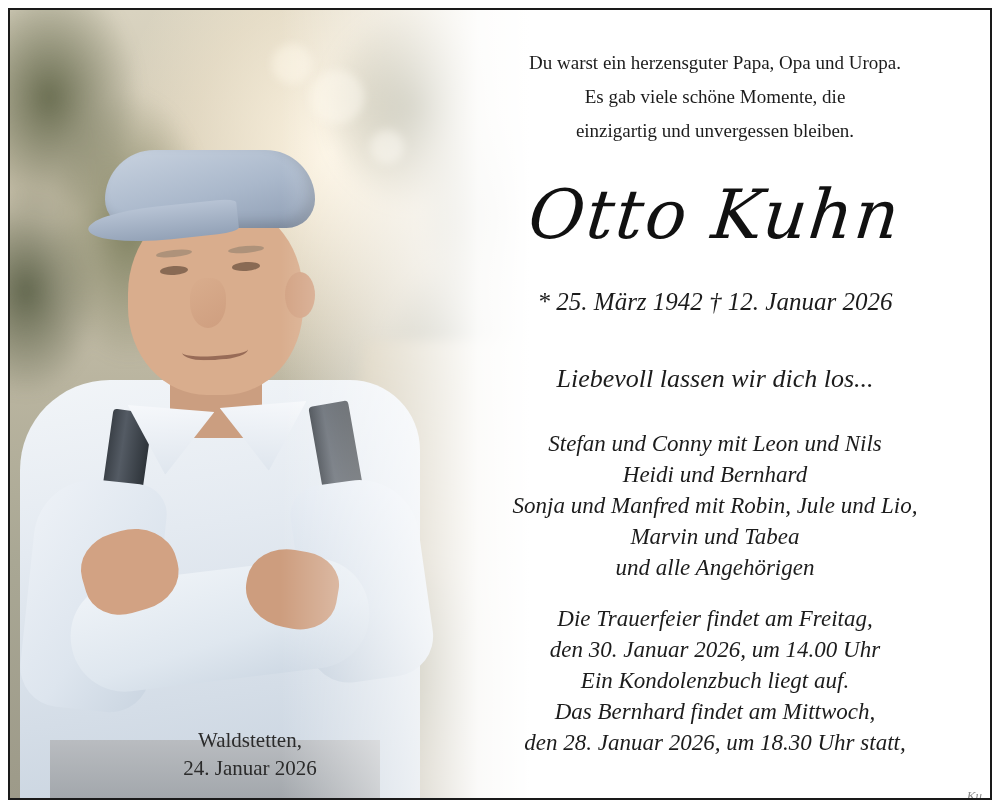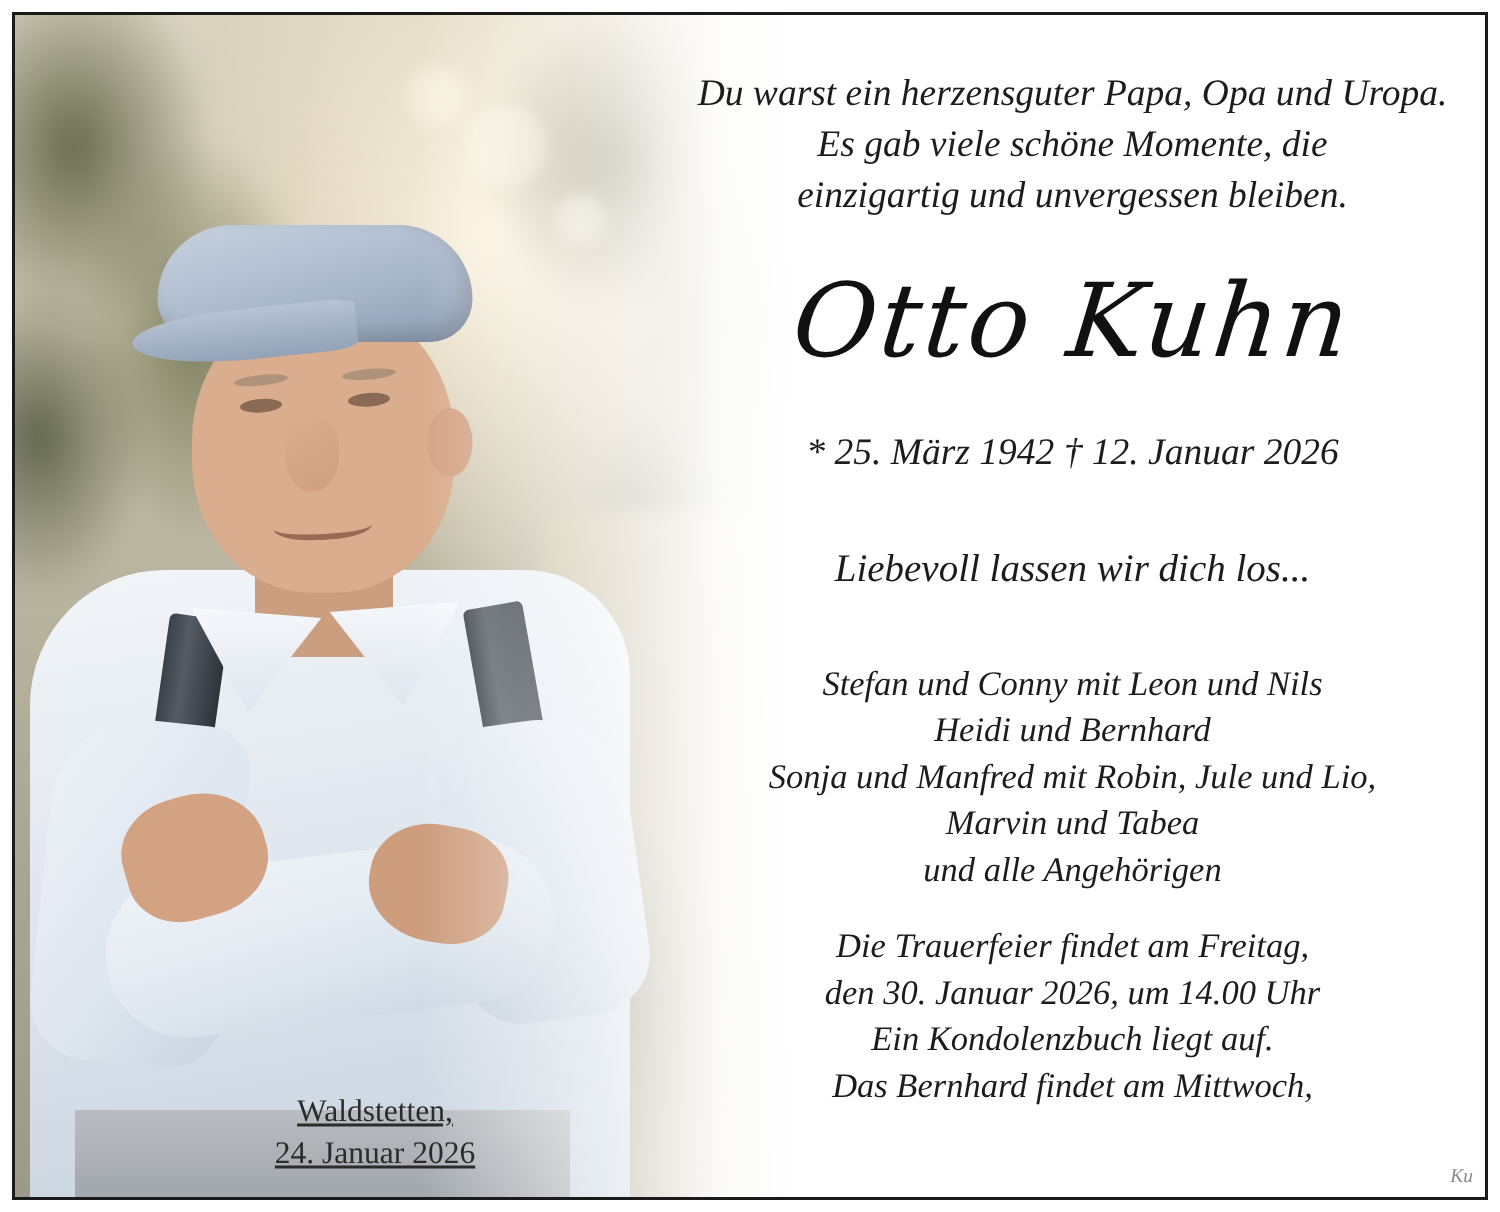--- a/index.html
+++ b/index.html
@@ -304,37 +304,35 @@
   .place-date {
     position: absolute;
     left: 120px;
     top: 726px;
     width: 260px;
     text-align: center;
     color: #2b2b2b;
     font-size: 21px;
     line-height: 28px;
     z-index: 20;
-    text-decoration: underline;
   }
   
   .text-col {
     position: absolute;
     left: 440px;
     top: 10px;
     width: 550px;
     height: 788px;
     z-index: 20;
     text-align: center;
     color: #1c1c1c;
   }
   .intro {
     margin-top: 36px;
-    font-style: italic;
-    font-size: 25px;
+    font-size: 19px;
     line-height: 34px;
     padding: 0 10px;
   }
   .name {
     margin-top: 28px;
     font-size: 68px;
     line-height: 78px;
     font-family: "DejaVu Serif", serif;
     font-style: italic;
     font-weight: 400;
@@ -348,35 +346,35 @@
     line-height: 32px;
     font-style: italic;
   }
   .farewell {
     margin-top: 44px;
     font-size: 26px;
     font-style: italic;
     line-height: 34px;
   }
   .family {
-    margin-top: 44px;
+    margin-top: 32px;
     font-size: 23px;
     line-height: 31px;
     font-style: italic;
   }
   .ceremony {
     margin-top: 20px;
     font-size: 23px;
     line-height: 31px;
     font-style: italic;
   }
   .signature-mark {
     position: absolute;
     right: 18px;
-    bottom: 16px;
+    bottom: 4px;
     font-size: 13px;
     color: #8a8a8a;
     font-style: italic;
     z-index: 25;
     text-align: center;
   }
 </style>
 </head>
 <body>
 
@@ -446,20 +444,21 @@
       <div>Sonja und Manfred mit Robin, Jule und Lio,</div>
       <div>Marvin und Tabea</div>
       <div>und alle Angehörigen</div>
     </div>
 
     <div class="ceremony">
       <div>Die Trauerfeier findet am Freitag,</div>
       <div>den 30. Januar 2026, um 14.00 Uhr</div>
       <div>Ein Kondolenzbuch liegt auf.</div>
       <div>Das Bernhard findet am Mittwoch,</div>
+      <div>den 28. Januar 2026, um 18.30 Uhr statt,</div>
 
     </div>
 
   </div>
 
   <div class="signature-mark">Ku</div>
 
   <div class="border-frame"></div>
 </div>
 

